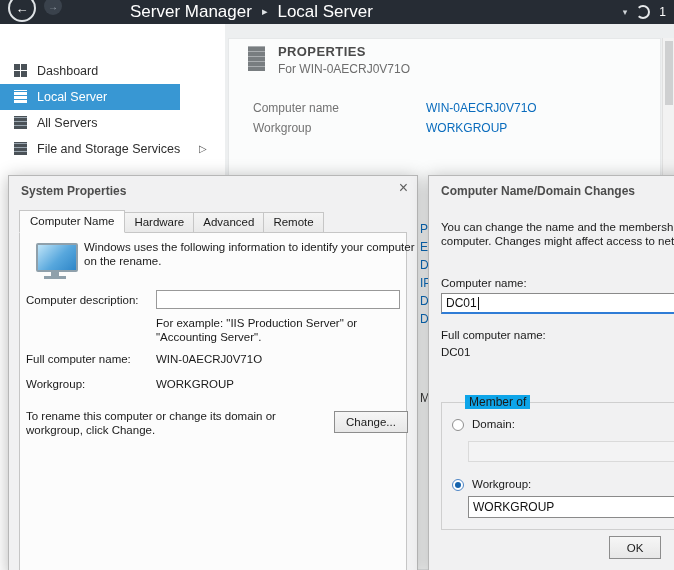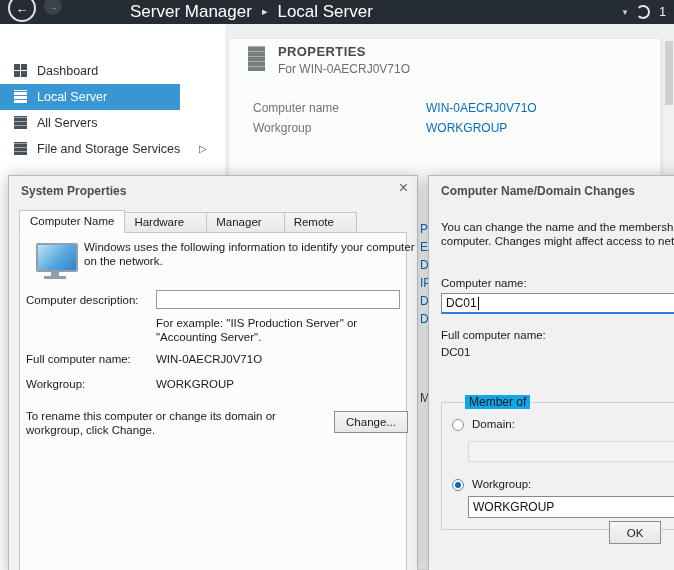--- a/index.html
+++ b/index.html
@@ -51,21 +51,21 @@
   
   .dialog{position:absolute;background:#f1f1f2;border:1px solid #b7b7b7;
           box-shadow:0 2px 16px rgba(0,0,0,.28);z-index:10;box-sizing:border-box;}
   .dlg-title{position:absolute;left:12px;top:8px;font-size:12px;color:#4d4d4d;white-space:nowrap;font-weight:bold;}
   .close-x{position:absolute;right:9px;top:4px;font-size:16px;color:#5f5f5f;cursor:pointer;line-height:16px;}
 
   
   .sysprop{left:8px;top:175px;width:410px;height:400px;}
   .tabs{position:absolute;left:10px;top:34px;display:flex;align-items:flex-end;z-index:2;}
   .tab{font-size:11.5px;color:#1a1a1a;background:linear-gradient(#f4f4f4,#e9e9e9);
-       border:1px solid #c6c6c6;padding:3px 22px 4px 9px;margin-right:-1px;white-space:nowrap;cursor:pointer;}
+       border:1px solid #c6c6c6;padding:3px 9px 4px 9px;margin-right:-1px;white-space:nowrap;cursor:pointer;}
   .tab.active{background:#fcfcfc;border-bottom:1px solid #fcfcfc;padding:4px 10px 5px 10px;position:relative;z-index:3;}
   .tabpage{position:absolute;left:10px;top:56px;width:386px;height:342px;background:#fcfcfc;border:1px solid #c6c6c6;}
   .monitor{position:absolute;left:16px;top:10px;width:38px;height:25px;border:2px solid #8fa0ab;border-radius:2px;
            background:linear-gradient(135deg,#bfe4f8 0%,#57a7dd 55%,#2e86c8 100%);}
   .monitor::after{content:"";position:absolute;left:13px;top:27px;width:8px;height:4px;background:#8fa0ab;}
   .monitor::before{content:"";position:absolute;left:6px;top:31px;width:22px;height:3px;background:#8fa0ab;}
   .sp-text{position:absolute;font-size:11.5px;color:#1a1a1a;white-space:nowrap;}
   .sp-input{position:absolute;left:136px;top:57px;width:236px;height:17px;background:#fff;border:1px solid #999;
             font-size:11.5px;padding:0 3px;font-family:"Liberation Sans",sans-serif;box-sizing:content-box;}
   .btn{position:absolute;background:linear-gradient(#f6f6f6,#e7e7e7);border:1px solid #8d8d8d;font-size:11.5px;
@@ -155,28 +155,28 @@
     </div>
   </div>
 
   <div class="dialog sysprop">
     <div class="dlg-title">System Properties</div>
     <div class="close-x">×</div>
 
     <div class="tabs">
       <div class="tab active">Computer Name</div>
       <div class="tab">Hardware</div>
-      <div class="tab">Manager</div>
+      <div class="tab">Advanced</div>
       <div class="tab">Remote</div>
     </div>
 
     <div class="tabpage">
       <div class="monitor"></div>
       <div class="sp-text" style="left:64px;top:8px">Windows uses the following information to identify your computer</div>
-      <div class="sp-text" style="left:64px;top:22px">on the network.</div>
+      <div class="sp-text" style="left:64px;top:22px">on the rename.</div>
 
       <div class="sp-text" style="left:6px;top:61px">Computer description:</div>
       <input class="sp-input" value="" style="">
 
       <div class="sp-text" style="left:136px;top:84px">For example: "IIS Production Server" or</div>
       <div class="sp-text" style="left:136px;top:98px">"Accounting Server".</div>
 
       <div class="sp-text" style="left:6px;top:120px">Full computer name:</div>
       <div class="sp-text" style="left:136px;top:120px">WIN-0AECRJ0V71O</div>
 
@@ -214,17 +214,17 @@
       <span class="nc-text" style="left:30px;top:15px">Domain:</span>
       <div class="textbox tb-disabled" style="left:26px;top:38px;width:212px;height:21px"></div>
 
       <span class="radio checked" style="left:10px;top:76px"></span>
       <span class="nc-text" style="left:30px;top:75px">Workgroup:</span>
       <div class="textbox" style="left:26px;top:93px;width:212px;height:22px">
         <span>WORKGROUP</span>
       </div>
     </div>
 
-    <div class="btn" style="left:160px;top:345px;width:52px;height:23px">OK</div>
+    <div class="btn" style="left:160px;top:360px;width:52px;height:23px">OK</div>
     <div class="btn" style="left:242px;top:361px;width:70px;height:23px"></div>
   </div>
 
 </div>
 
 </body></html>

